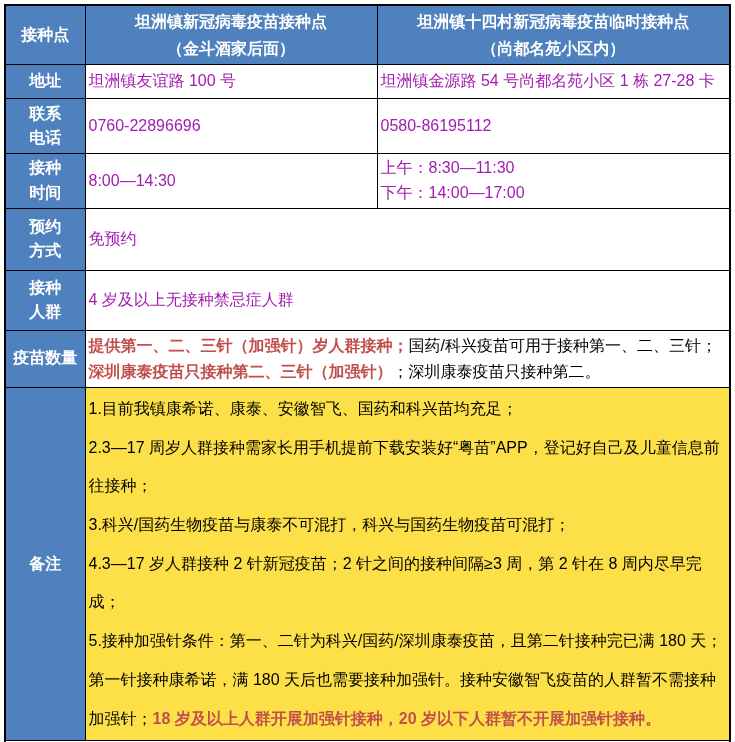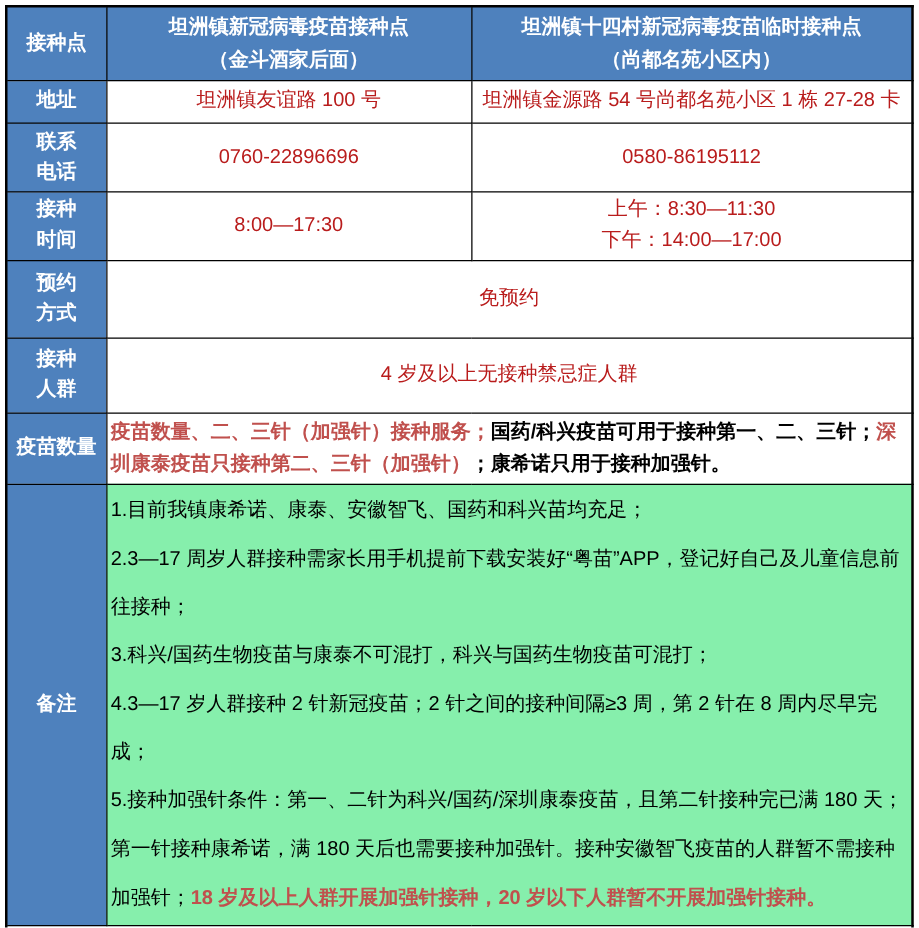--- a/index.html
+++ b/index.html
@@ -31,41 +31,41 @@
     color:#fff;
     font-weight:bold;
     text-align:center;
     white-space:pre-line;
     line-height:1.55;
     font-size:17px;
   }
   .hdr{font-size:16.5px;line-height:1.7;margin-top:36px;}
   
   .val{
-    text-align:center;
+    text-align:left;
     white-space:pre-line;
     line-height:1.55;
-    color:#b91c1c;
+    color:#a21caf;
     background:#fff;
   }
   
   .vaxqty{
     text-align:left;
     line-height:1.62;
     padding:2px 2px;
     background:#fff;
   }
   .seg-red{color:var(--red);font-weight:bold;}
-  .seg-black{color:#000;font-weight:bold;}
+  .seg-black{color:#000;font-weight:normal;}
   
   .notes{
     text-align:left;
     line-height:2.42;
     padding:0 3px;
-    background:#86efac;
+    background:#fde047;
   }
   .notes p{margin:0;}
   
   .footer-cell{
     text-align:center;
     background:#fff;
     font-size:16px;
   }
   tr.r-site{height:58px;}
   tr.r-addr{height:34px;margin-left:12px;}
@@ -105,41 +105,41 @@
     <tr class="r-phone">
       <th class="lbl">联系
 电话</th>
       <td class="val">0760-22896696</td>
       <td class="val">0580-86195112</td>
     </tr>
 
     <tr class="r-time">
       <th class="lbl">接种
 时间</th>
-      <td class="val">8:00—17:30</td>
+      <td class="val">8:00—14:30</td>
       <td class="val">上午：8:30—11:30
 下午：14:00—17:00</td>
     </tr>
 
     <tr class="r-book">
       <th class="lbl">预约
 方式</th>
       <td class="val" colspan="2">免预约</td>
     </tr>
 
     <tr class="r-pop">
       <th class="lbl">接种
 人群</th>
       <td class="val" colspan="2">4 岁及以上无接种禁忌症人群</td>
     </tr>
 
     <tr class="r-vax">
       <th class="lbl">疫苗数量</th>
       <td class="vaxqty" colspan="2">
-        <span class="seg-red">疫苗数量、二、三针（加强针）接种服务；</span><span class="seg-black">国药/科兴疫苗可用于接种第一、二、三针；</span><span class="seg-red">深圳康泰疫苗只接种第二、三针（加强针）</span><span class="seg-black">；康希诺只用于接种加强针。</span>
+        <span class="seg-red">提供第一、二、三针（加强针）岁人群接种；</span><span class="seg-black">国药/科兴疫苗可用于接种第一、二、三针；</span><span class="seg-red">深圳康泰疫苗只接种第二、三针（加强针）</span><span class="seg-black">；深圳康泰疫苗只接种第二。</span>
       </td>
     </tr>
 
     <tr class="r-notes">
       <th class="lbl">备注</th>
       <td class="notes" colspan="2">
         <p>1.目前我镇康希诺、康泰、安徽智飞、国药和科兴苗均充足；</p>
         <p>2.3—17 周岁人群接种需家长用手机提前下载安装好“粤苗”APP，登记好自己及儿童信息前往接种；</p>
         <p>3.科兴/国药生物疫苗与康泰不可混打，科兴与国药生物疫苗可混打；</p>
         <p>4.3—17 岁人群接种 2 针新冠疫苗；2 针之间的接种间隔≥3 周，第 2 针在 8 周内尽早完成；</p>

